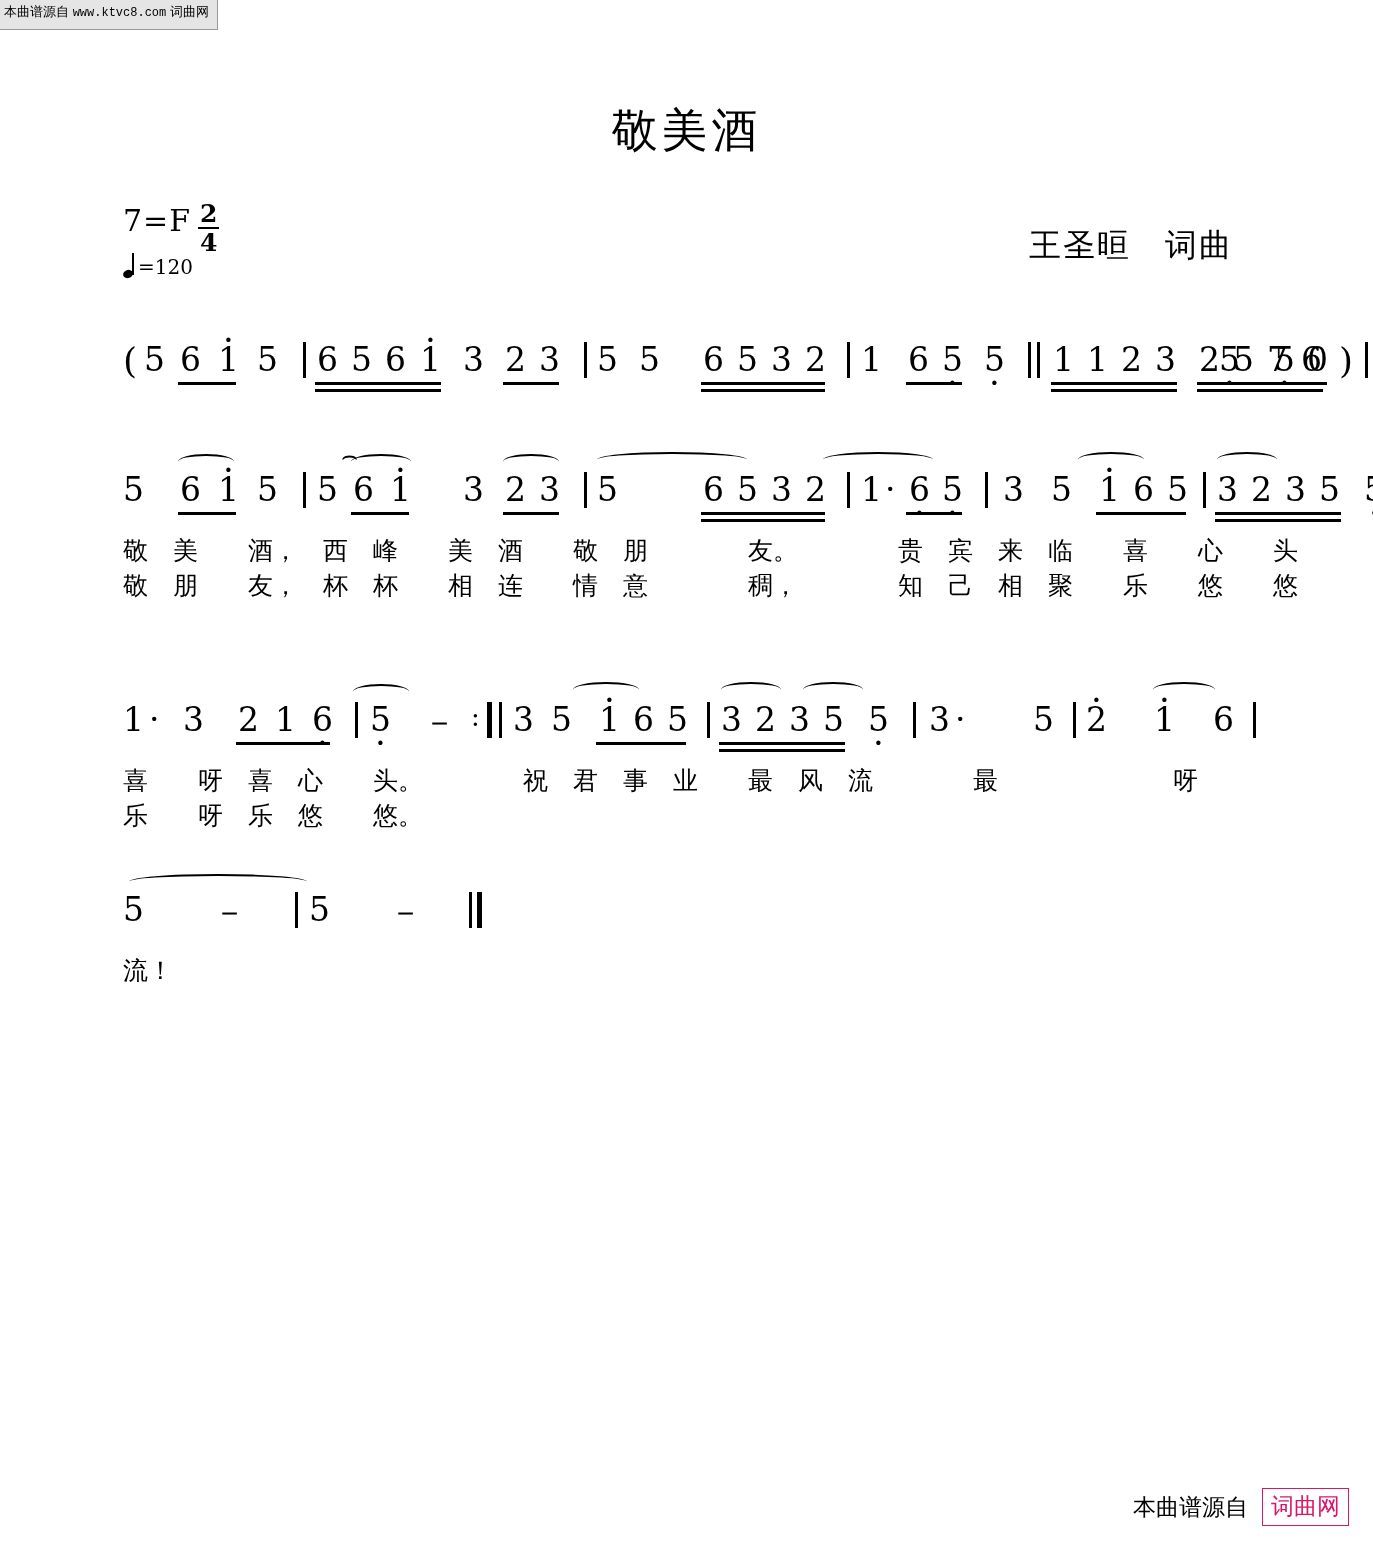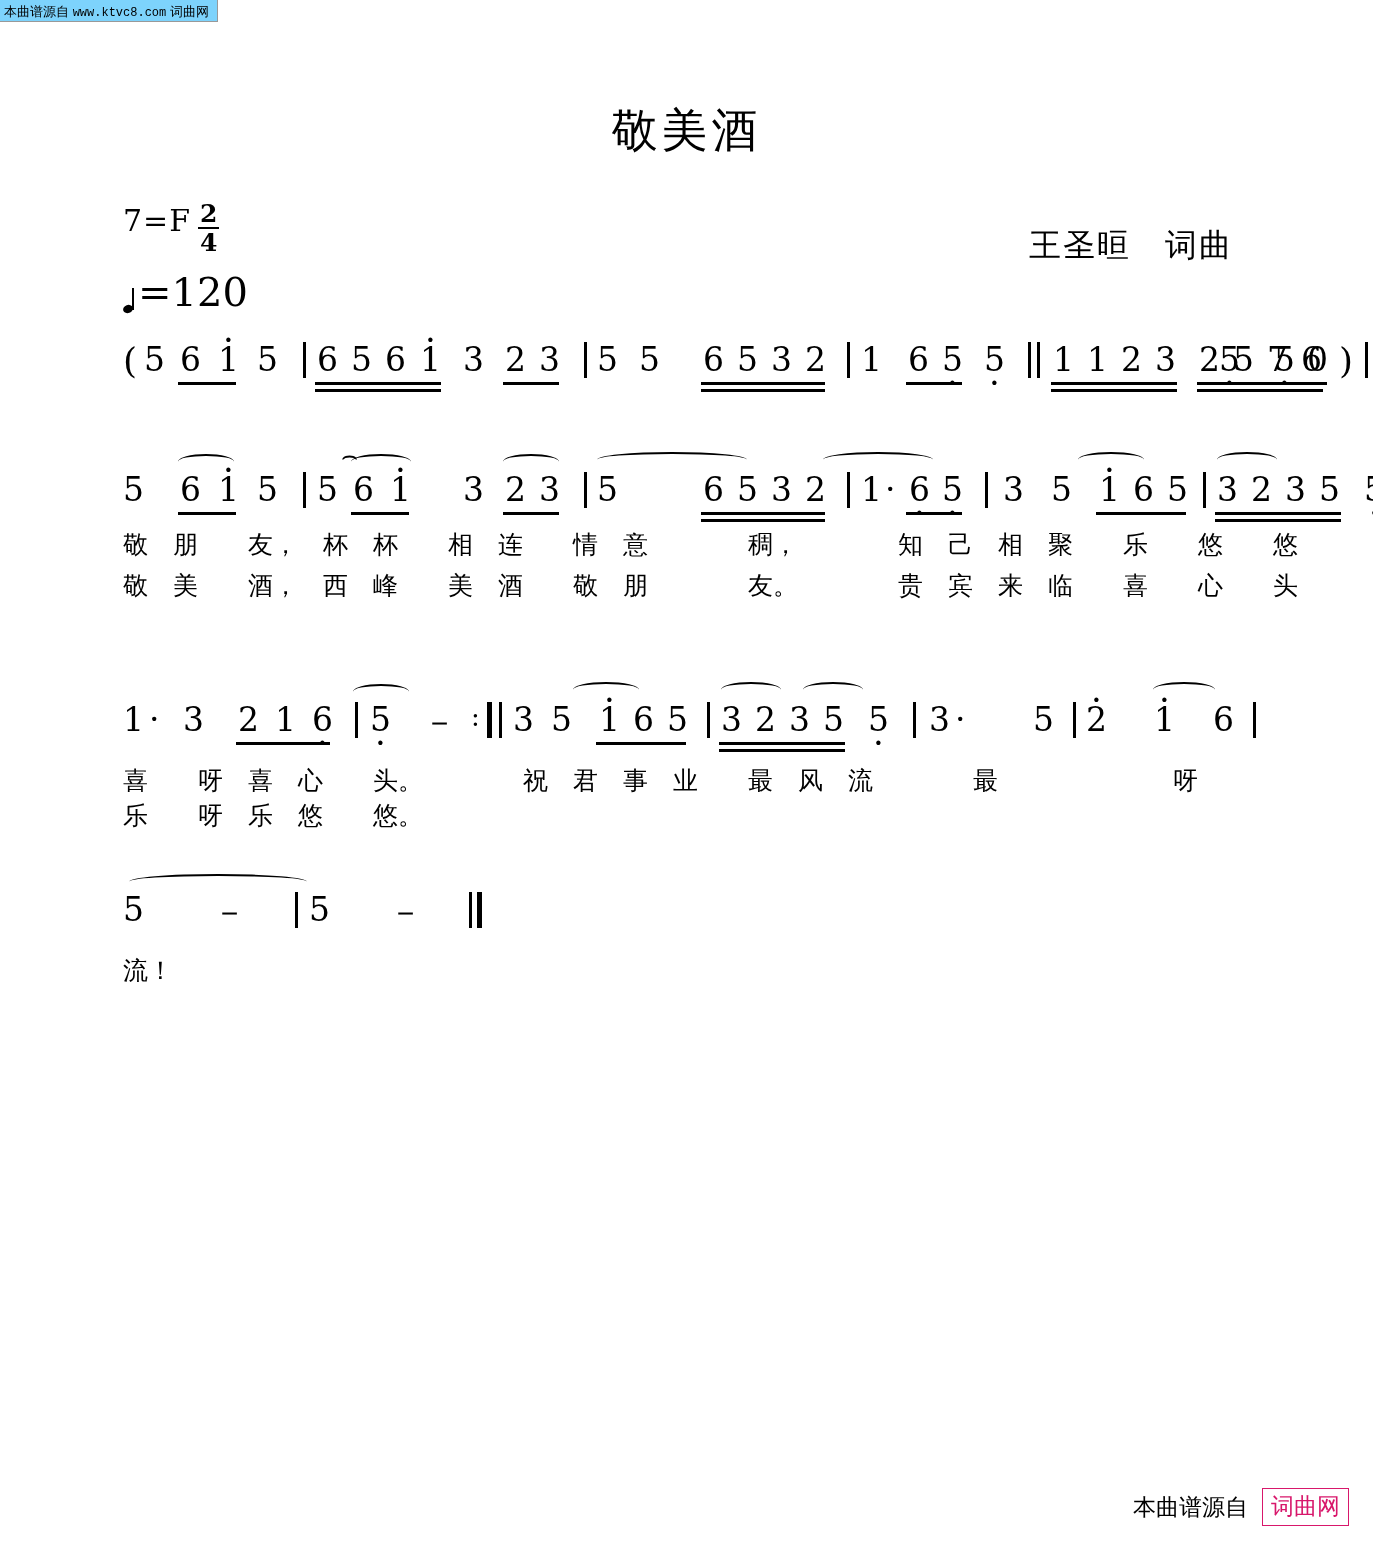--- a/index.html
+++ b/index.html
@@ -20,25 +20,25 @@
     inset: 0;
   }
   
   .source-banner {
     position: absolute;
     left: 0;
     top: 0;
     border: 1px solid #999;
     border-left: none;
     border-top: none;
-    padding: 3px 8px 0 4px;
+    padding: 3px 8px 8px 4px;
     font-size: 13px;
     font-family: "Liberation Sans", sans-serif;
     color: #000;
-    background: #7dd3fc;
+    background: #e5e5e5;
     letter-spacing: 0px;
     white-space: nowrap;
   }
   .source-banner .url {
     font-family: "Liberation Mono", monospace;
     font-size: 12px;
   }
   
   .title {
     position: absolute;
@@ -79,24 +79,24 @@
   .meter .num {
     display: block;
     border-bottom: 2.5px solid #000;
     padding: 0 2px 1px 2px;
   }
   .meter .den {
     display: block;
     padding: 1px 2px 0 2px;
   }
   .tempo {
-    font-size: 40px;
-    margin-top: 24px;
+    font-size: 20px;
+    margin-top: 9px;
     display: flex;
-    align-items: flex-end;
+    align-items: center;
   }
   .quarter-note {
     display: inline-block;
     position: relative;
     width: 13px;
     height: 26px;
     margin-right: 2px;
   }
   .quarter-note .head {
     position: absolute;
@@ -393,25 +393,25 @@
       <span class="slur" style="left:1094px;top:-18px;width:60px;"></span>
       <span class="n" style="left:1094px;">3</span>
       <span class="n" style="left:1128px;">2</span>
       <span class="n" style="left:1162px;">3</span>
       <span class="n" style="left:1196px;">5</span>
       <span class="beam1" style="left:1092px;top:42px;width:126px;"></span>
       <span class="beam2" style="left:1092px;top:49px;width:126px;"></span>
       <span class="n" style="left:1240px;"><span class="note dot-dn">5</span></span>
 
     </div>
+    <div class="lyric-row" style="margin-top:6px;">
+      <span class="ly" style="left:0px;">敬　美　　酒，　西　峰　　美　酒　　敬　朋　　　　友。　　　　贵　宾　来　临　　喜　　心　　头</span>
+    </div>
     <div class="lyric-row">
       <span class="ly" style="left:0px;">敬　朋　　友，　杯　杯　　相　连　　情　意　　　　稠，　　　　知　己　相　聚　　乐　　悠　　悠</span>
-    </div>
-    <div class="lyric-row" style="margin-top:6px;">
-      <span class="ly" style="left:0px;">敬　美　　酒，　西　峰　　美　酒　　敬　朋　　　　友。　　　　贵　宾　来　临　　喜　　心　　头</span>
     </div>
   </div>
 
   <div class="system" style="top:700px;">
     <div class="notes-row">
 
       <span class="slur" style="left:230px;top:-16px;width:56px;"></span>
       <span class="n" style="left:0px;">1</span>
       <span class="dotaug" style="left:26px;top:0px;">·</span>
       <span class="n" style="left:60px;">3</span>

